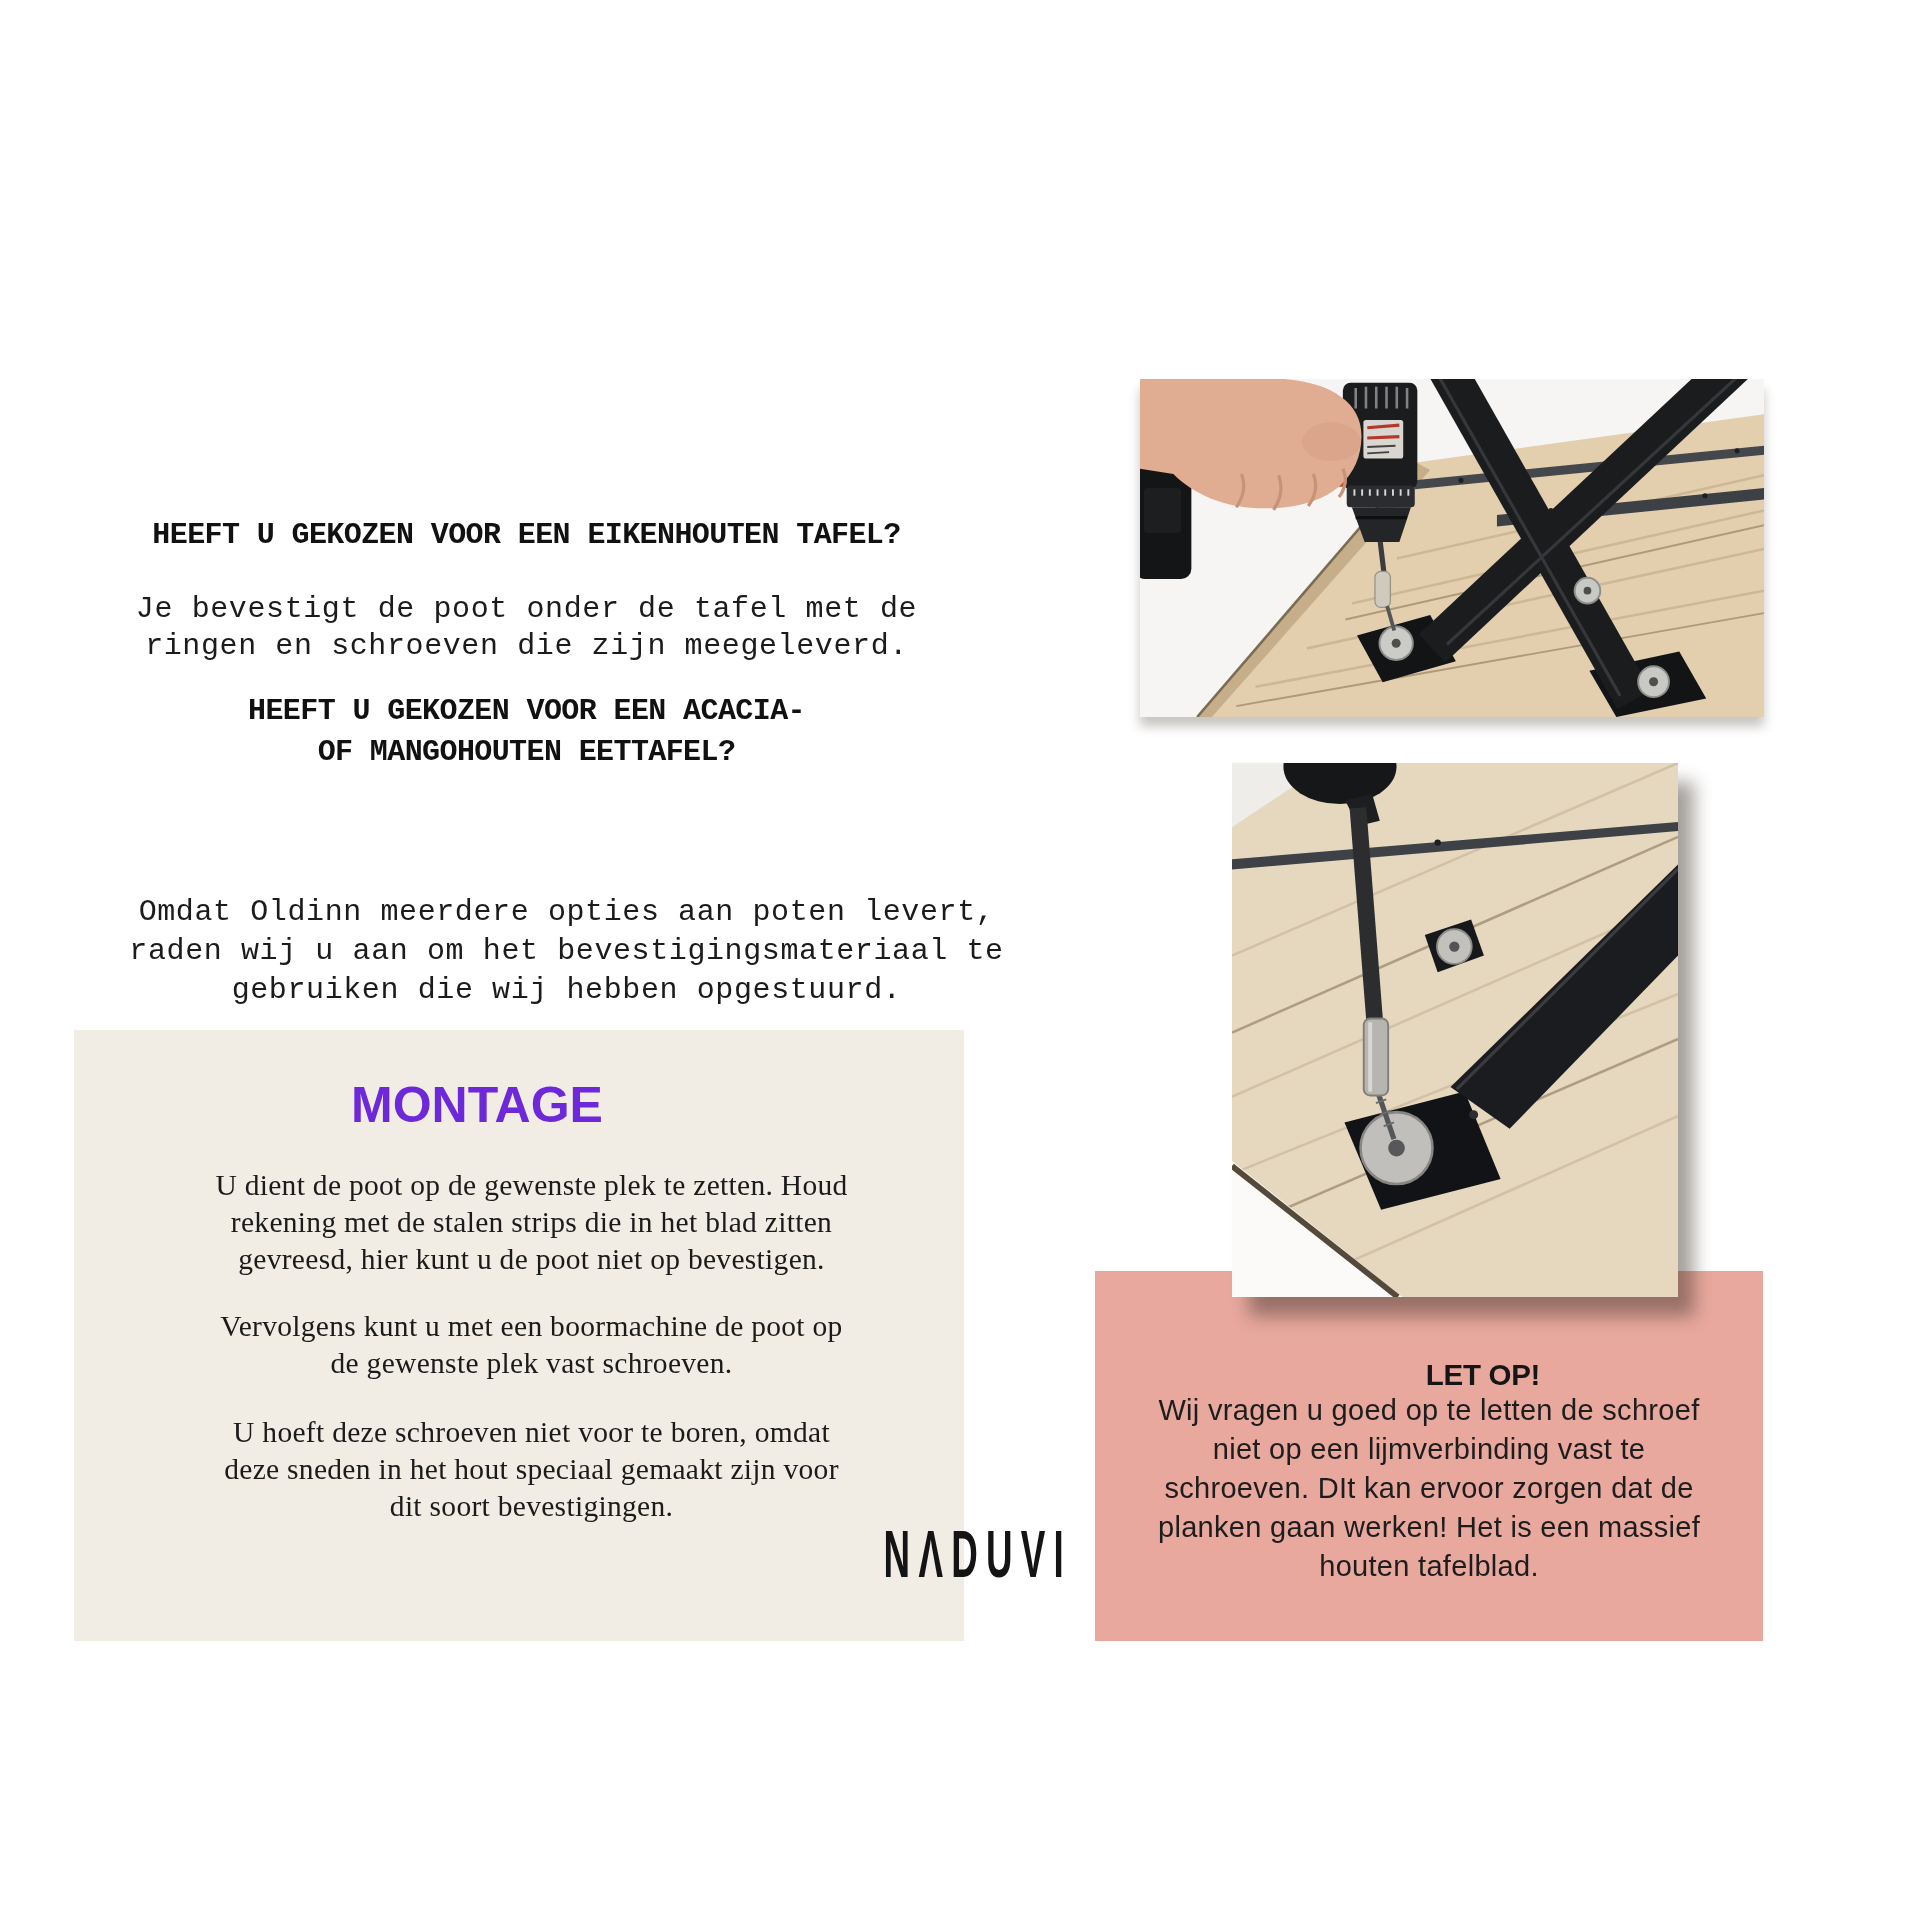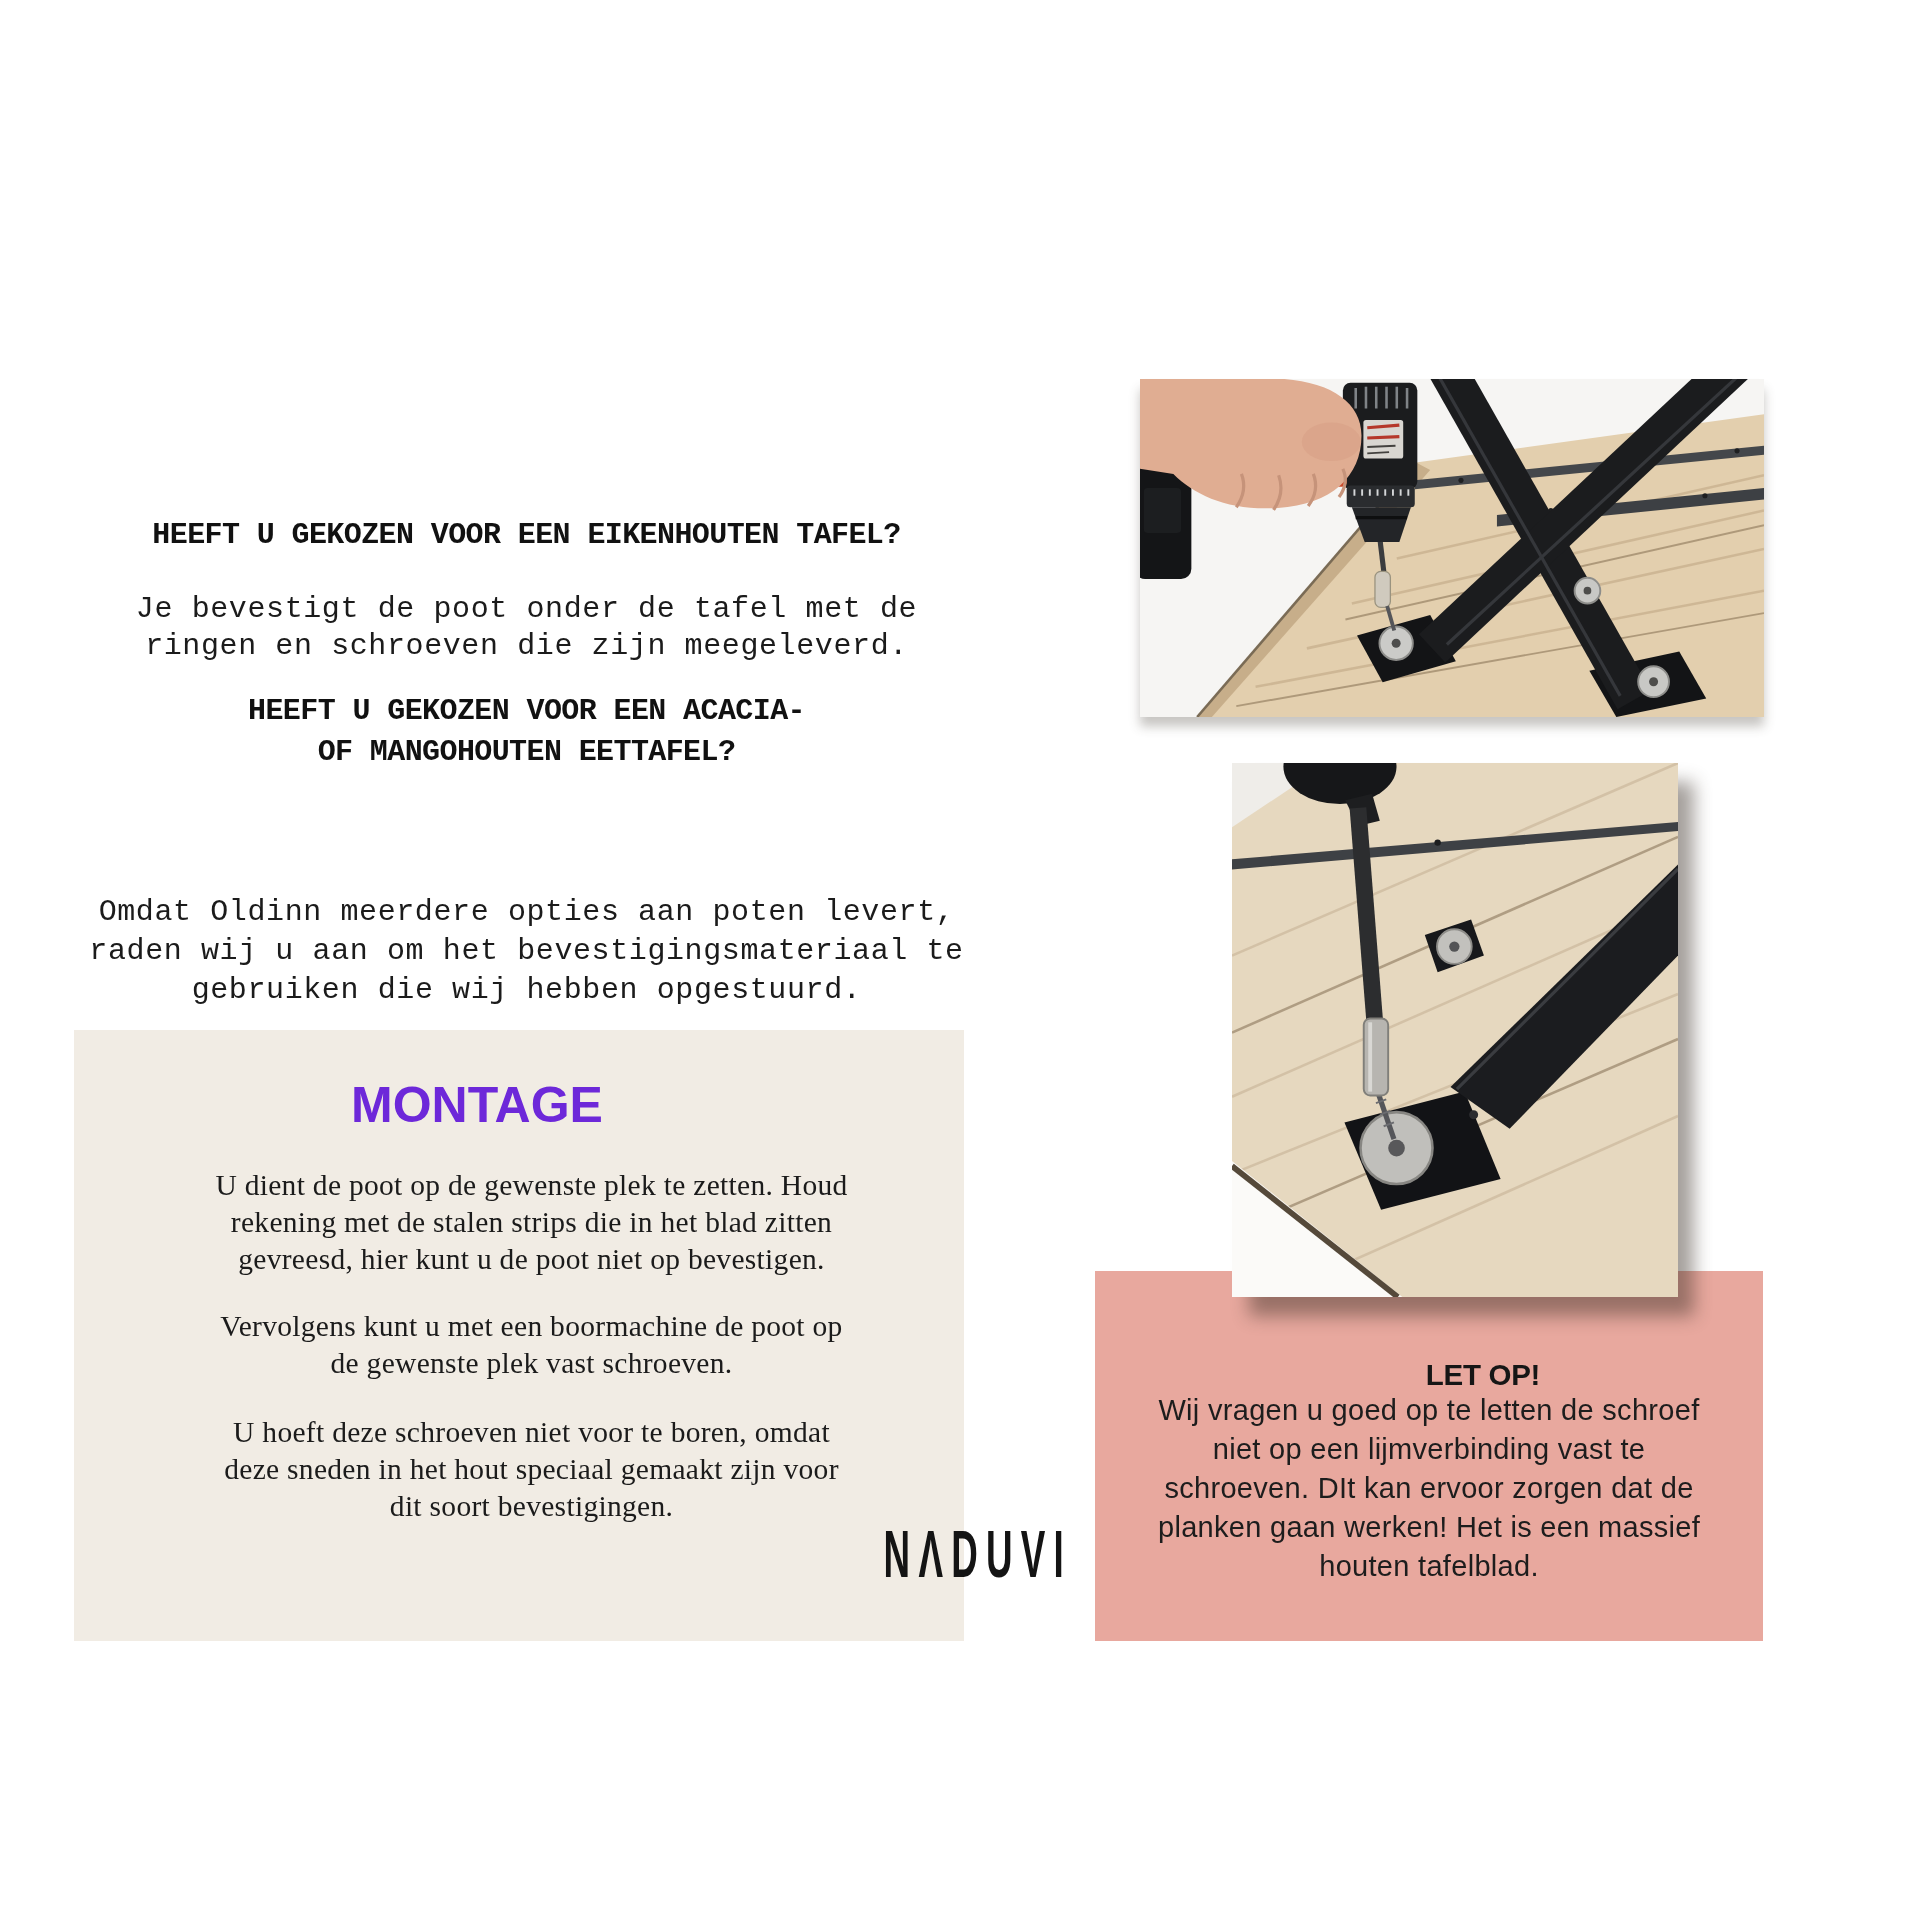--- a/index.html
+++ b/index.html
@@ -17,21 +17,21 @@
     display:inline-block;font-size:173px;line-height:154px;font-weight:700;color:#0e0e0e;
     transform:scaleX(0.54);transform-origin:50% 50%;letter-spacing:1.3px;white-space:nowrap;
   }
   .h-bold{font-weight:700;font-size:30px;letter-spacing:-0.6px;color:#111111;}
   .q-head{left:0;width:1053px;line-height:41px;}
   .body-txt{font-size:30px;letter-spacing:0.6px;color:#1b1b1b;}
   .q1-head{top:516px;line-height:39px;}
   .q1-body{left:0;top:559px;width:1053px;line-height:37px;margin-top:32px;}
   .q2-head{top:691px;}
   .q2-body{left:0;top:774px;width:1053px;line-height:38px;}
-  .note{left:0;top:893px;width:1053px;line-height:39px;}
+  .note{left:0;top:893px;width:1053px;line-height:39px;padding-left:40px;}
 
   
   .montage-panel{left:74px;top:1030px;width:890px;height:611px;background:#f1ece4;}
   .montage-head{left:74px;top:1080px;width:806px;text-align:center;
     font-size:50px;font-weight:700;letter-spacing:0;color:#6d28d9;line-height:51px;}
   .m-par{left:130px;width:803px;text-align:center;line-height:37px;font-size:29.5px;letter-spacing:0.3px;font-family:Liberation Serif, serif;}
   .m-p1{top:1167px;}
   .m-p2{top:1308px;}
   .m-p3{top:1414px;}
 

